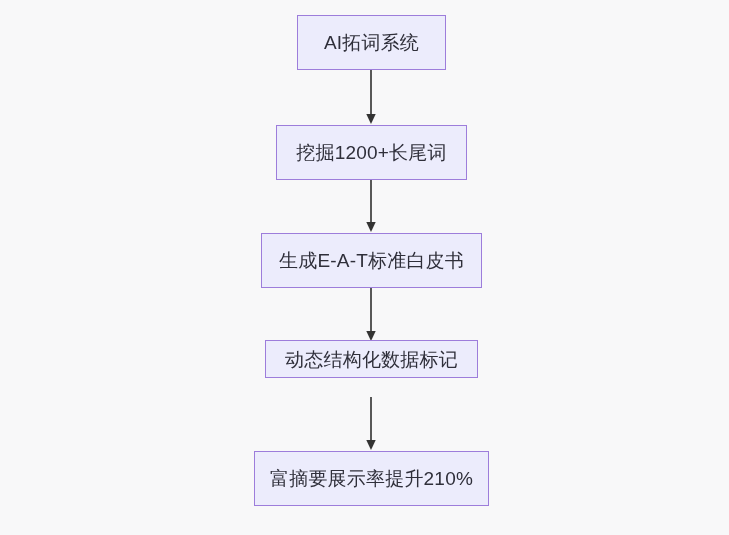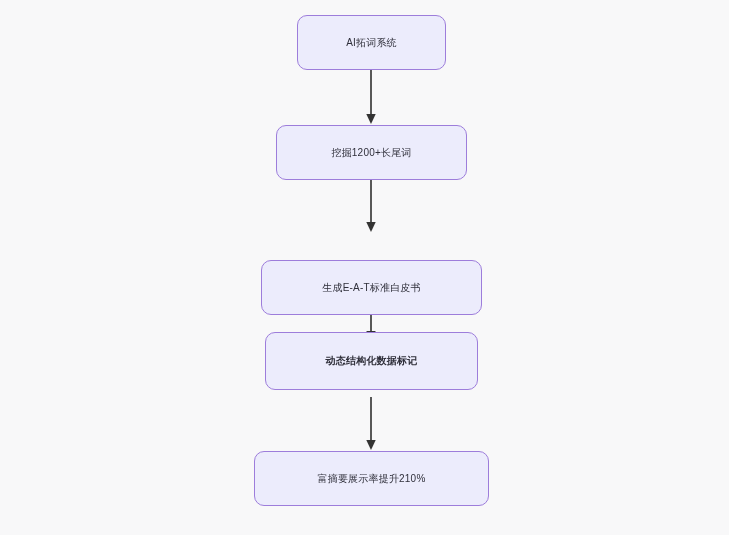--- a/index.html
+++ b/index.html
@@ -16,26 +16,26 @@
   #flow-canvas {
     position: relative;
     width: 729px;
     height: 535px;
   }
   .node {
     position: absolute;
     box-sizing: border-box;
     background: #ececfc;
     border: 1.6px solid #9d7ddb;
-    border-radius: 10px;
+    border-radius: 0;
     display: flex;
     align-items: center;
     justify-content: center;
     color: #2f2f3a;
-    font-size: 10px;
+    font-size: 19px;
     line-height: 1;
     letter-spacing: 0.2px;
     white-space: nowrap;
   }
   .node-label {
     display: block;
   }
   .connector {
     position: absolute;
     pointer-events: none;
@@ -79,25 +79,25 @@
   </div>
 
   <div class="node" style="left:297px; top:15px; width:149px; height:55px;">
     <span class="node-label">AI拓词系统</span>
   </div>
 
   <div class="node" style="left:276px; top:125px; width:191px; height:55px;">
     <span class="node-label">挖掘1200+长尾词</span>
   </div>
 
-  <div class="node" style="left:261px; top:233px; width:221px; height:55px;margin-top:27px;">
+  <div class="node" style="left:261px; top:233px; width:221px; height:55px;">
     <span class="node-label">生成E-A-T标准白皮书</span>
   </div>
 
-  <div class="node" style="left:265px; top:332px; width:213px; height:58px;font-weight:bold;">
+  <div class="node" style="left:265px; top:340px; width:213px; height:38px;">
     <span class="node-label">动态结构化数据标记</span>
   </div>
 
   <div class="node" style="left:254px; top:451px; width:235px; height:55px;justify-content:center;">
     <span class="node-label">富摘要展示率提升210%</span>
   </div>
 
 </div>
 
 </body></html>

